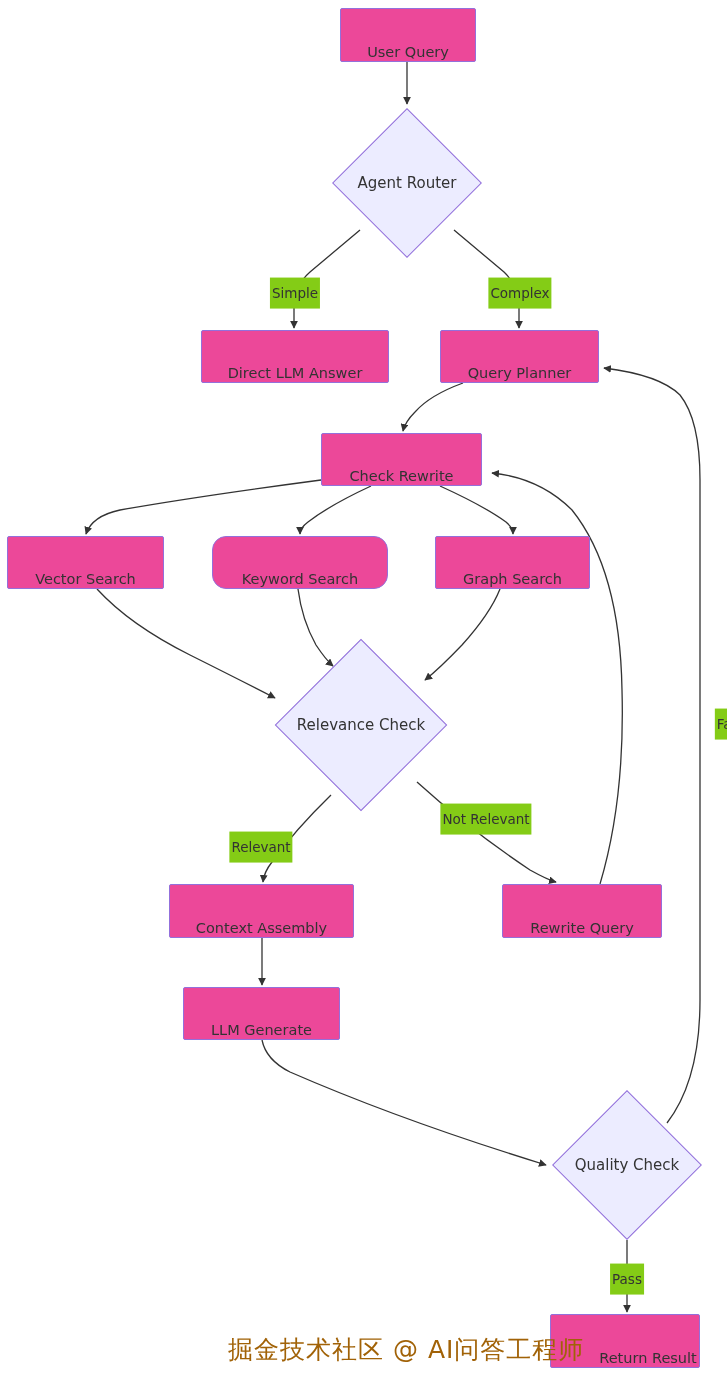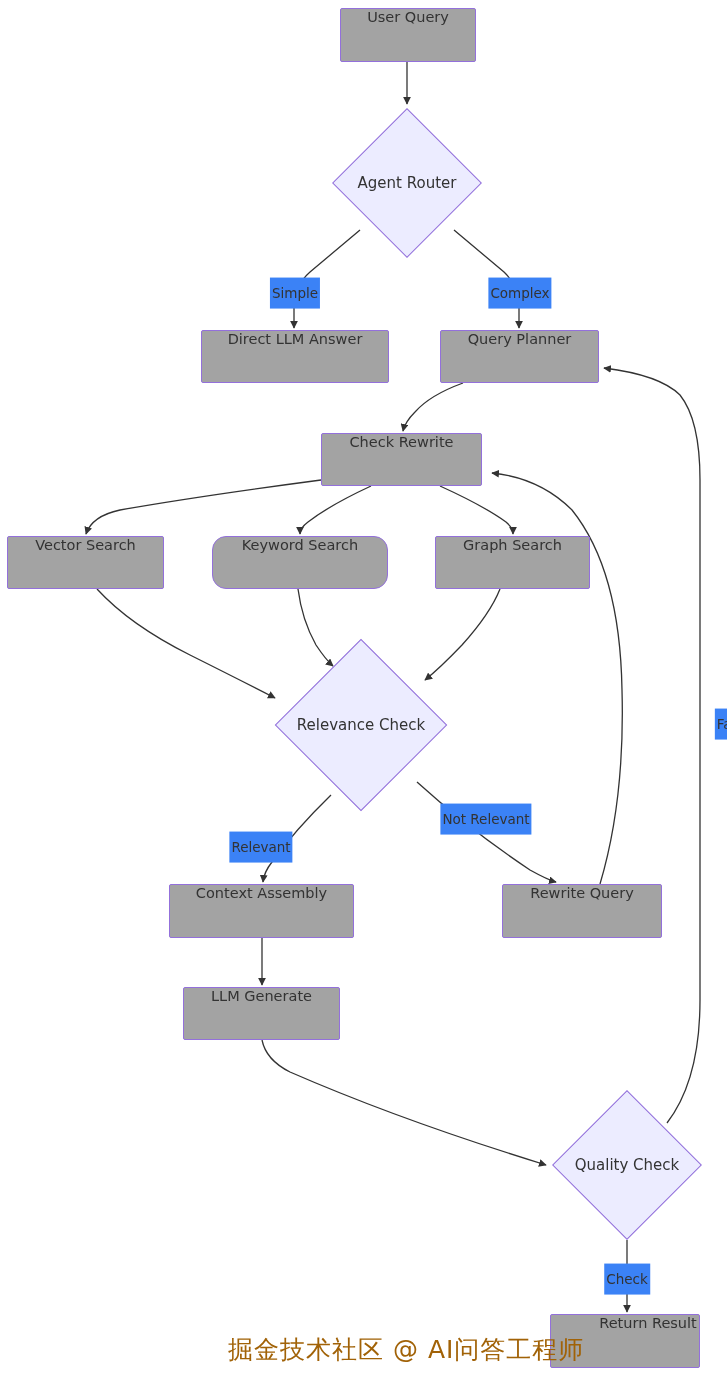--- a/index.html
+++ b/index.html
@@ -21,23 +21,23 @@
     position: absolute;
     left: 0;
     top: 0;
     width: 727px;
     height: 1392px;
   }
   .node {
     position: absolute;
     box-sizing: border-box;
     display: flex;
-    align-items: flex-start;
+    align-items: flex-end;
     justify-content: center;
-    background: #a3a3a3;
+    background: #ec4899;
     border: 1px solid #9370db;
     color: #333333;
     font-size: 14.5px;
     line-height: 1.2;
     text-align: center;
     white-space: nowrap;
   }
   .node.rect {
     border-radius: 2px;
   }
@@ -60,21 +60,21 @@
     left: 50%;
     top: 50%;
     transform: translate(-50%, -50%);
     color: #333333;
     font-size: 15px;
     white-space: nowrap;
     text-align: center;
   }
   .edge-label {
     position: absolute;
-    background: #3b82f6;
+    background: #84cc16;
     color: #333333;
     font-size: 13.5px;
     line-height: 1.25;
     padding: 7px 2px;
     white-space: nowrap;
     transform: translate(-50%, -50%);
   }
   .watermark {
     position: absolute;
     color: #a16207;
@@ -202,21 +202,21 @@
 
   <div class="edge-label" style="left:261px; top:847px;">
     <span>Relevant</span>
   </div>
 
   <div class="edge-label" style="left:486px; top:819px;">
     <span>Not Relevant</span>
   </div>
 
   <div class="edge-label" style="left:627px; top:1279px;">
-    <span>Check</span>
+    <span>Pass</span>
   </div>
 
   <div class="edge-label" style="left:728px; top:724px;">
     <span>Fail</span>
   </div>
 
   <div class="watermark" style="left:228px; top:1333px;">掘金技术社区 @ AI问答工程师</div>
 
 </div>
 

